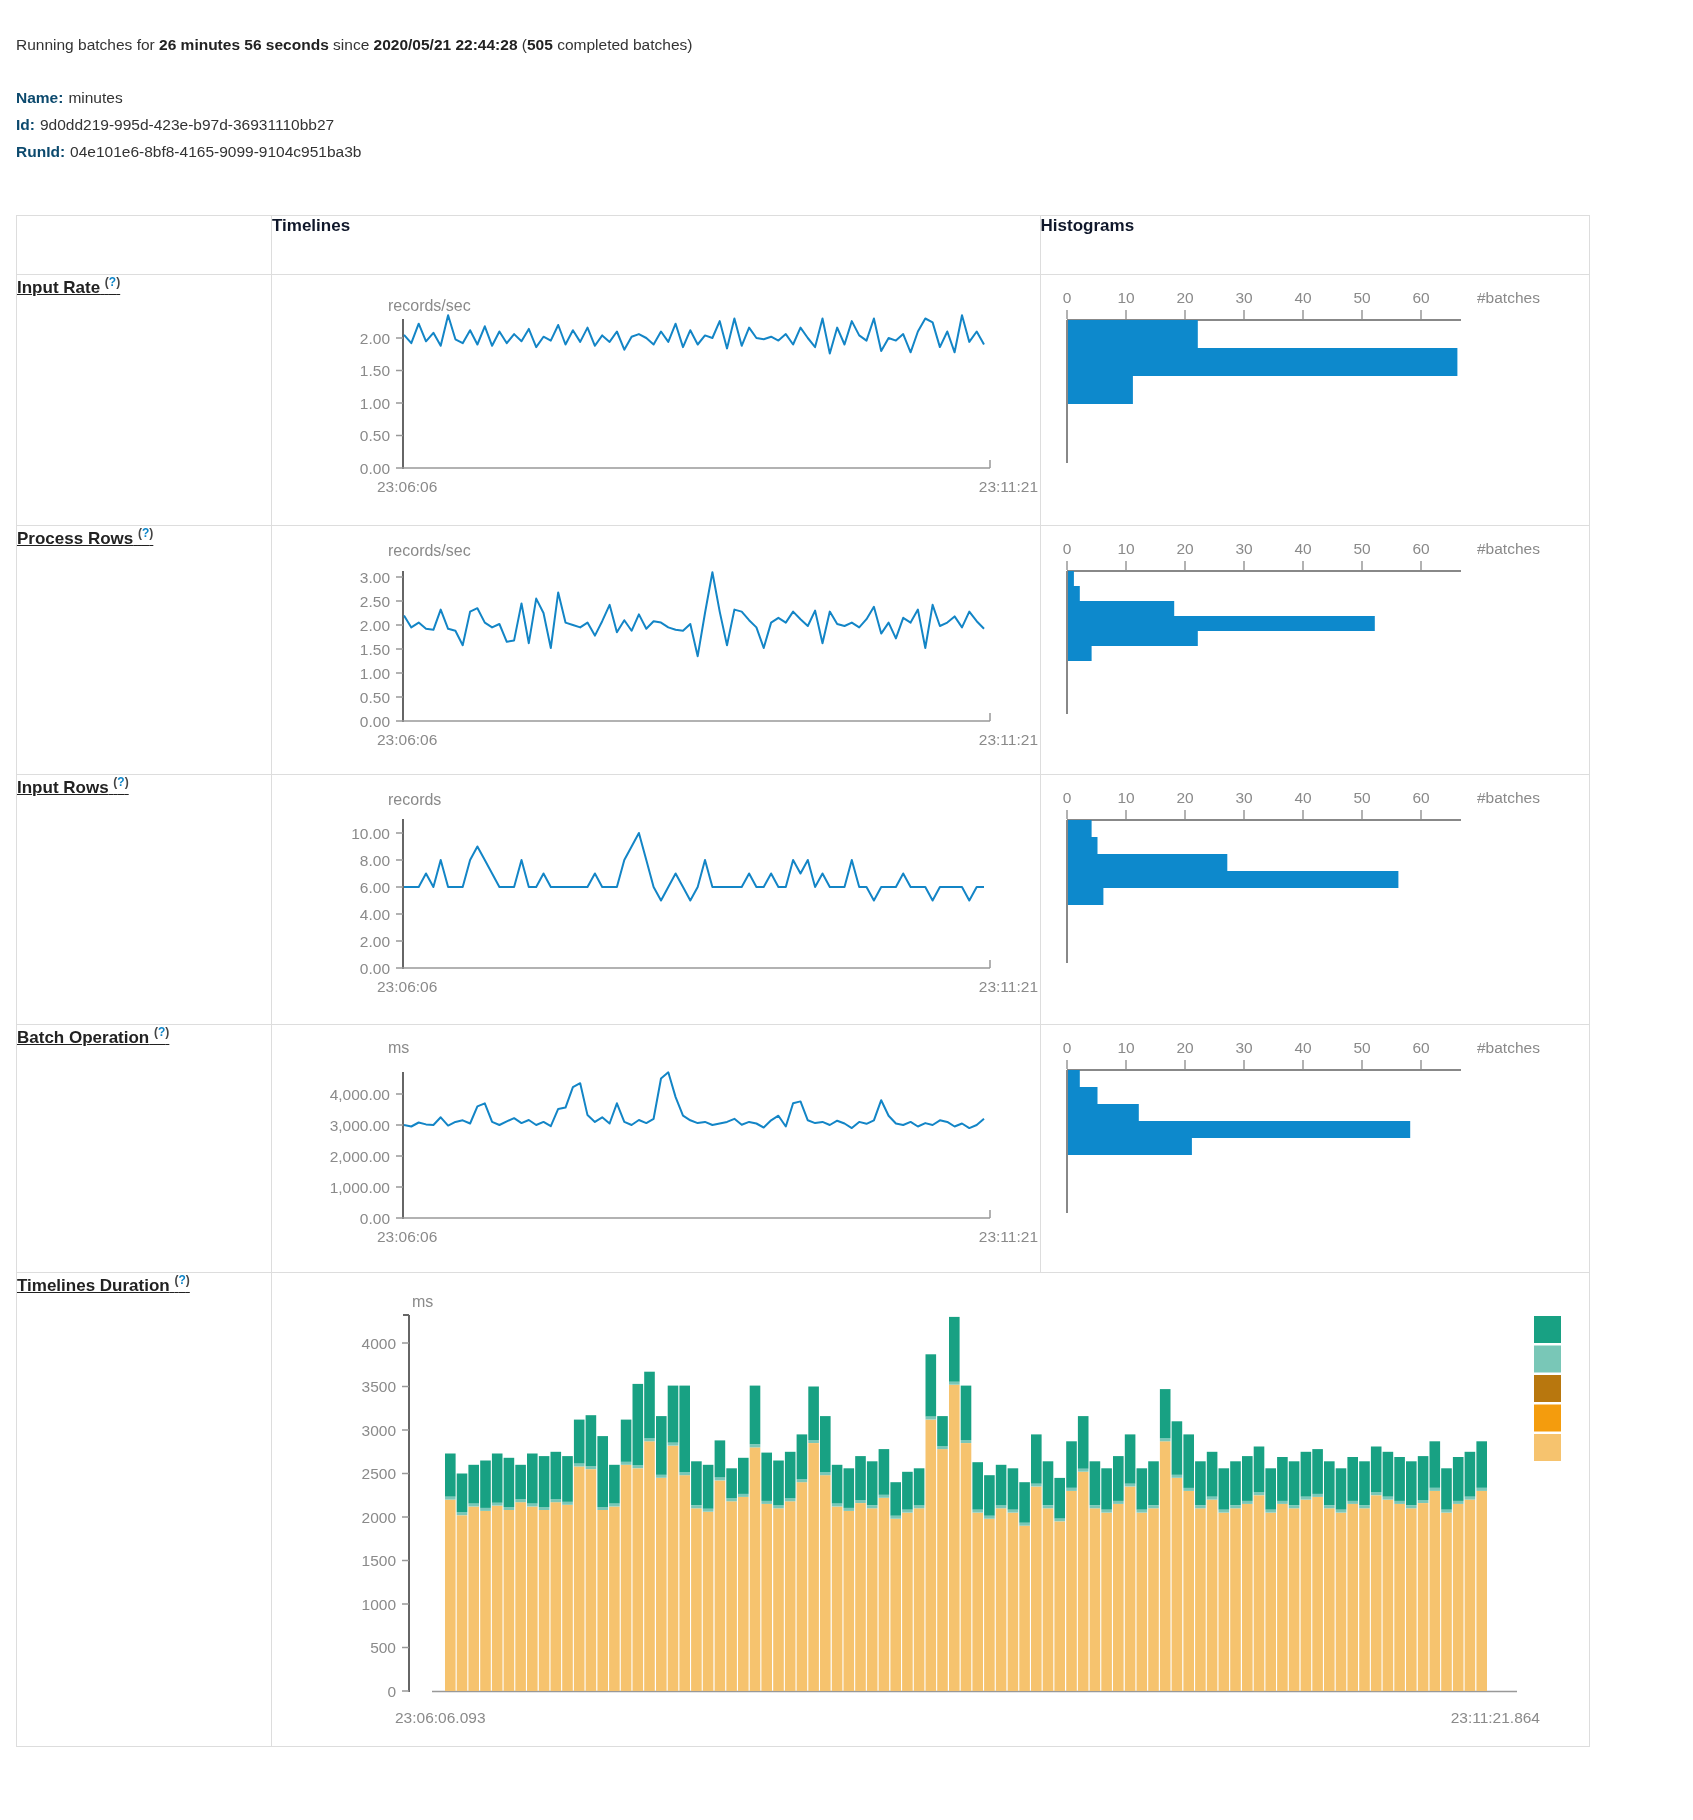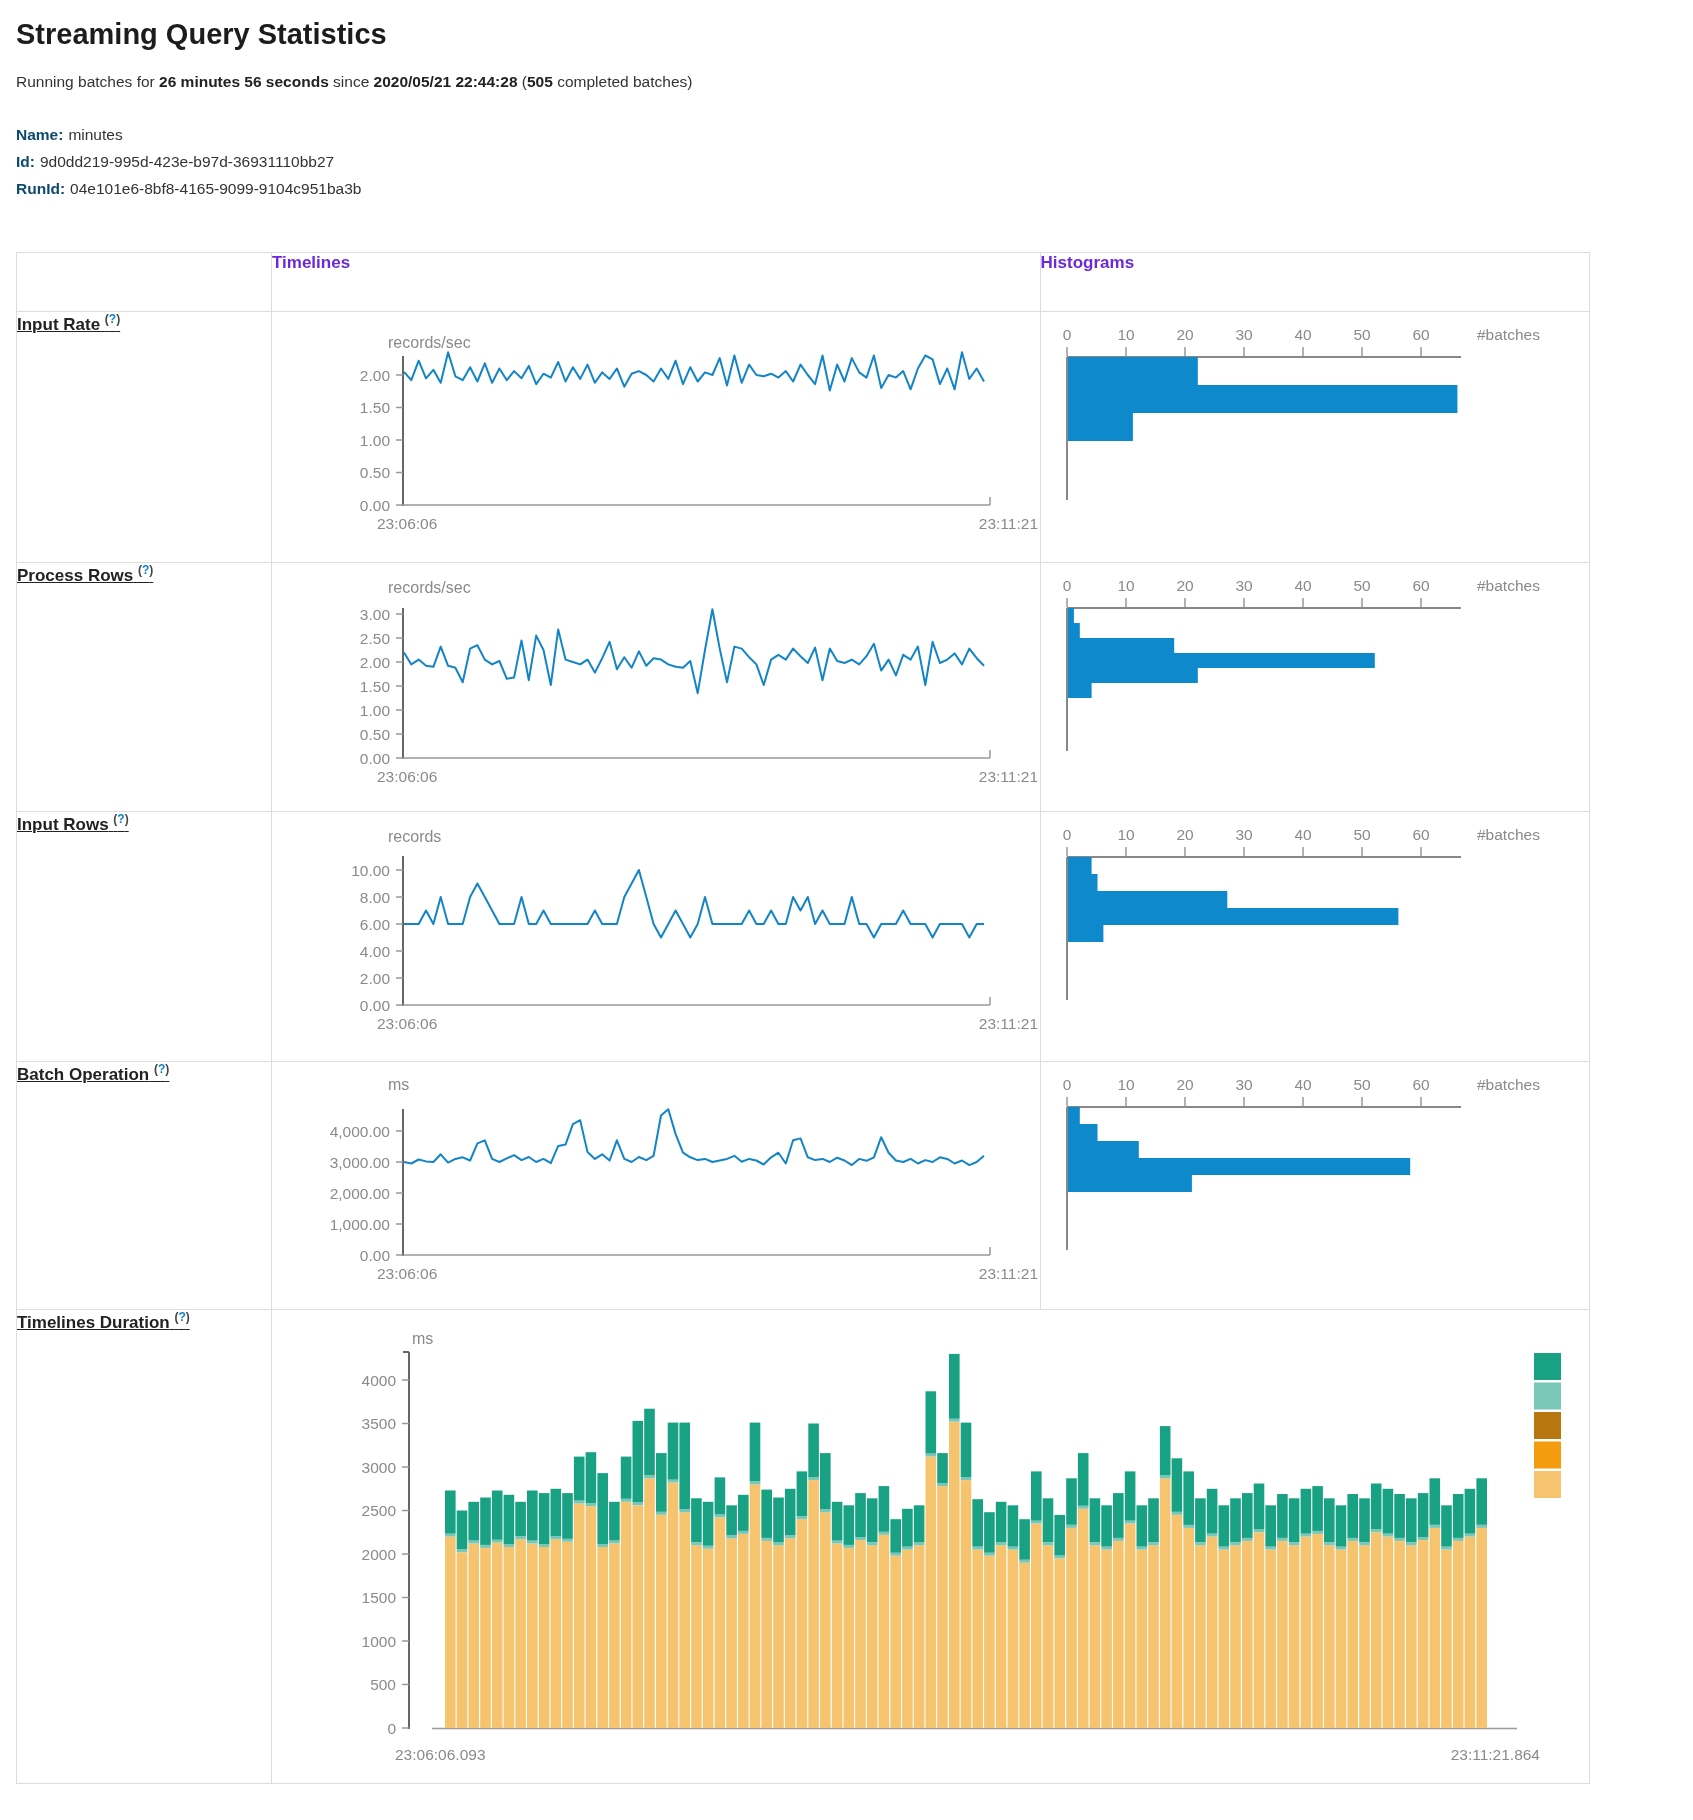--- a/index.html
+++ b/index.html
@@ -7,34 +7,33 @@
   .page{width:1693px;min-height:1820px;box-sizing:border-box;padding:14px 16px 20px 16px;}
   h1{font-size:29px;margin:4px 0 0 0;color:#1c1c1c;letter-spacing:0;}
   .running{margin-top:22px;font-size:15.5px;color:#333;}
   .running b{color:#222;}
   .meta{margin-top:30px;font-size:15.5px;line-height:27px;color:#333;}
   .meta b{color:#0c4a6e;}
   .meta .val{margin-left:5px;}
   table.stats{border-collapse:collapse;margin-top:50px;table-layout:fixed;}
   table.stats td,table.stats th{border:1px solid #ddd;padding:0;vertical-align:top;}
   th.h{height:58px;text-align:left;vertical-align:middle;font-size:17px;
-    font-weight:bold;color:#6d28d9;padding-left:14px;}
+    font-weight:bold;color:#0f172a;padding-left:14px;}
   td.label-cell{vertical-align:middle;padding-left:18px;font-size:17px;
     font-weight:bold;color:#222;}
   td.label-cell sup{font-size:12px;font-weight:bold;color:#444;}
   td.label-cell sup .q{color:#0c84c8;cursor:help;}
   .c1{width:254px;text-decoration:underline;} .c2{width:767px;} .c3{width:548px;}
   svg{display:block;}
   svg text{font-family:"Liberation Sans","DejaVu Sans",sans-serif;}
 </style>
 </head>
 <body>
 
 <div class="page">
-  <h1>Streaming Query Statistics</h1>
 
   <div class="running"><span>Running batches for </span><b>26 minutes 56 seconds</b><span> since </span><b>2020/05/21 22:44:28</b><span> (</span><b>505</b><span> completed batches)</span></div>
 
   <div class="meta">
     <div><b>Name:</b><span class="val">minutes</span></div>
     <div><b>Id:</b><span class="val">9d0dd219-995d-423e-b97d-36931110bb27</span></div>
     <div><b>RunId:</b><span class="val">04e101e6-8bf8-4165-9099-9104c951ba3b</span></div>
   </div>
 
   <table class="stats">

